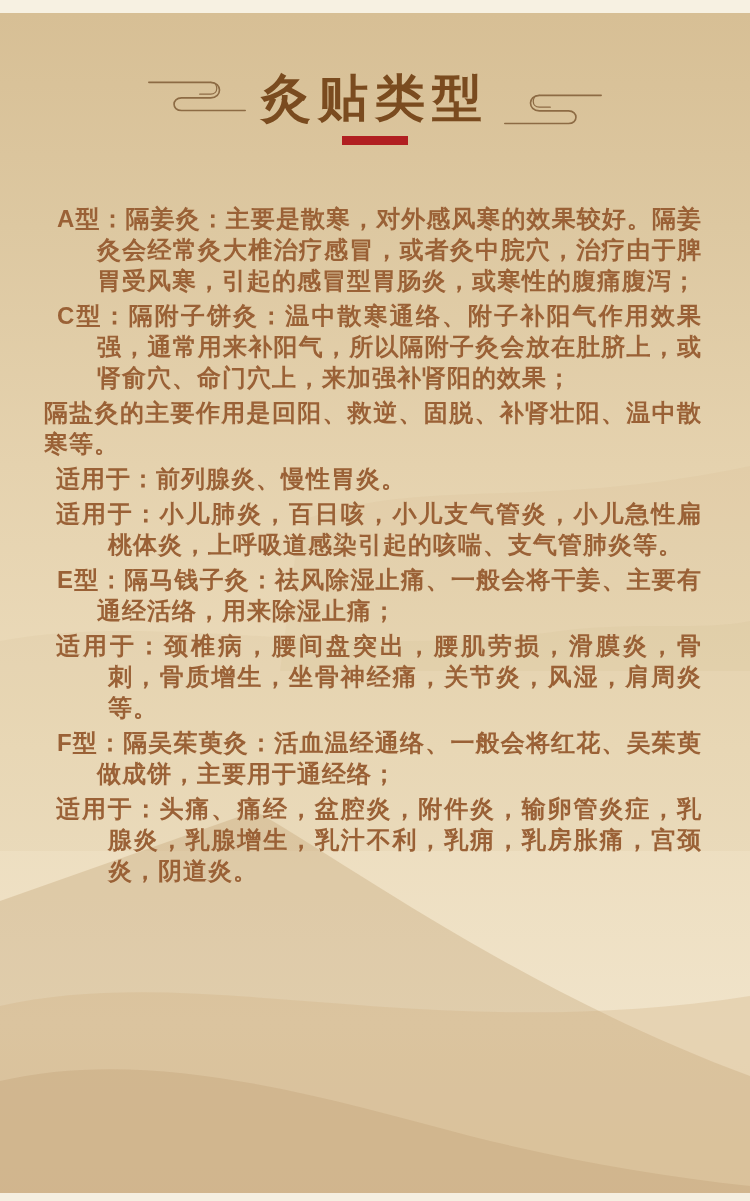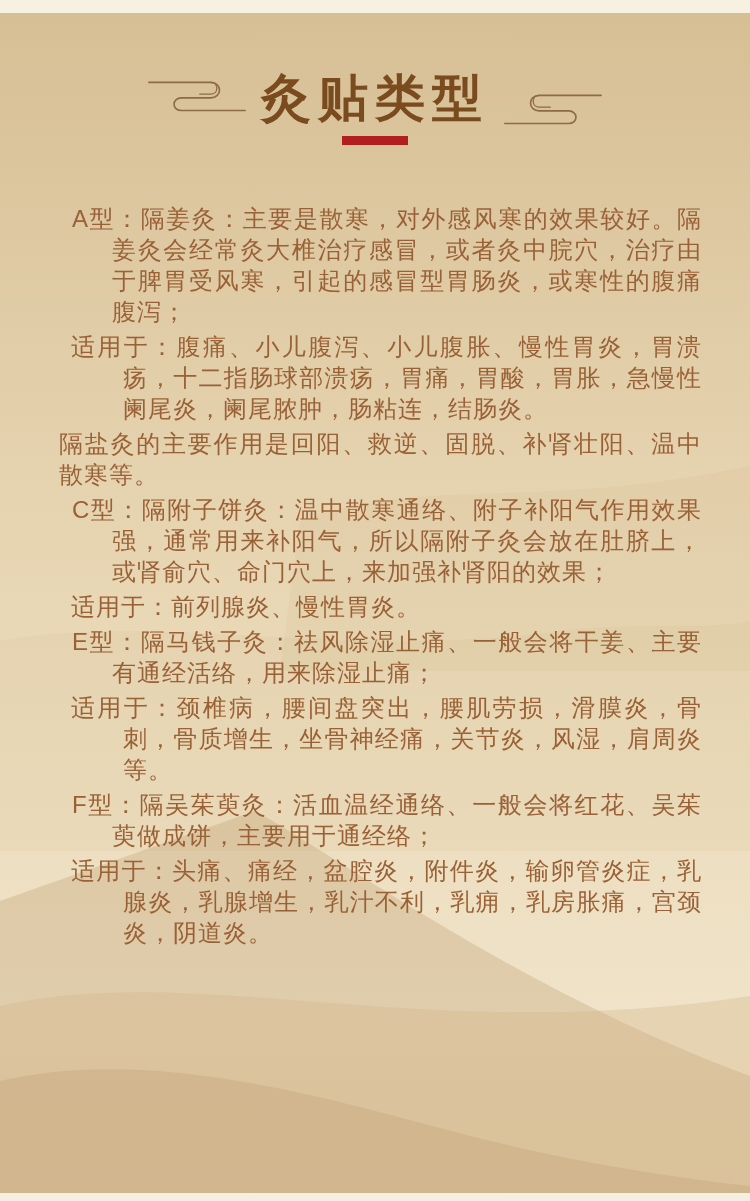--- a/index.html
+++ b/index.html
@@ -44,22 +44,22 @@
     position:relative;z-index:2;
     width:66px;height:9px;background:#b11f21;
     margin:10px auto 0 auto;
   }
   
   .content{
     position:relative;z-index:2;
     margin:58px 48px 0 44px;
   }
   .para{
-    margin:0 0 4px 15px;
-    font-size:24px;line-height:31px;font-weight:normal;
+    margin:0 0 4px 0;
+    font-size:24px;line-height:31px;font-weight:bold;
     color:#9a6136;letter-spacing:1px;
     text-align:justify;
   }
   .para.type{padding-left:53px;text-indent:-40px;}
   .para.use{padding-left:64px;text-indent:-52px;}
   .para.flat{padding-left:0;text-indent:0;}
 </style>
 </head>
 <body>
 
@@ -84,24 +84,24 @@
       <h1 class="page-title">灸贴类型</h1>
       <svg class="cloud right" width="100" height="46" viewBox="0 0 110 50" fill="none" aria-hidden="true">
         <path d="M2,10 H70 C83,10 83,27 70,27 H38 C27,27 27,41 38,41 H108" stroke="#8d6b44" stroke-width="1.8" stroke-linecap="round"></path>
         <path d="M70,10 C79,10 79,23 70,23 H58" stroke="#8d6b44" stroke-width="1.4" stroke-linecap="round"></path>
       </svg>
     </div>
     <div class="title-underline"></div>
 
     <div class="content">
         <p class="para type">A型：隔姜灸：主要是散寒，对外感风寒的效果较好。隔姜灸会经常灸大椎治疗感冒，或者灸中脘穴，治疗由于脾胃受风寒，引起的感冒型胃肠炎，或寒性的腹痛腹泻；</p>
-        <p class="para use">适用于：腹痛、小儿腹泻、小儿腹胀、慢性胃炎，胃溃疡，十二指肠球部溃疡，胃痛，胃酸，胃胀，急慢性阑尾炎，阑尾脓肿，肠粘连，结肠炎。</p>
+        <p class="para type">C型：隔附子饼灸：温中散寒通络、附子补阳气作用效果强，通常用来补阳气，所以隔附子灸会放在肚脐上，或肾俞穴、命门穴上，来加强补肾阳的效果；</p>
         <p class="para flat">隔盐灸的主要作用是回阳、救逆、固脱、补肾壮阳、温中散寒等。</p>
-        <p class="para type">C型：隔附子饼灸：温中散寒通络、附子补阳气作用效果强，通常用来补阳气，所以隔附子灸会放在肚脐上，或肾俞穴、命门穴上，来加强补肾阳的效果；</p>
         <p class="para use">适用于：前列腺炎、慢性胃炎。</p>
+        <p class="para use">适用于：小儿肺炎，百日咳，小儿支气管炎，小儿急性扁桃体炎，上呼吸道感染引起的咳喘、支气管肺炎等。</p>
         <p class="para type">E型：隔马钱子灸：祛风除湿止痛、一般会将干姜、主要有通经活络，用来除湿止痛；</p>
         <p class="para use">适用于：颈椎病，腰间盘突出，腰肌劳损，滑膜炎，骨刺，骨质增生，坐骨神经痛，关节炎，风湿，肩周炎等。</p>
         <p class="para type">F型：隔吴茱萸灸：活血温经通络、一般会将红花、吴茱萸做成饼，主要用于通经络；</p>
         <p class="para use">适用于：头痛、痛经，盆腔炎，附件炎，输卵管炎症，乳腺炎，乳腺增生，乳汁不利，乳痈，乳房胀痛，宫颈炎，阴道炎。</p>
       </div>
 
   </div>
 
   <div class="strip-bottom"></div>
 </div>

